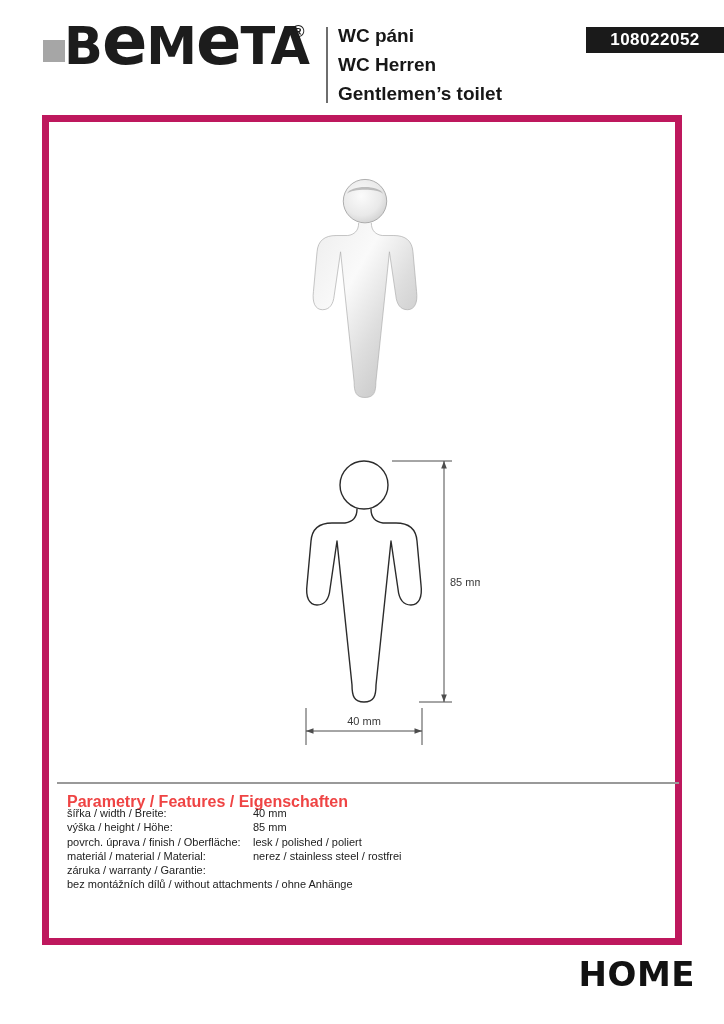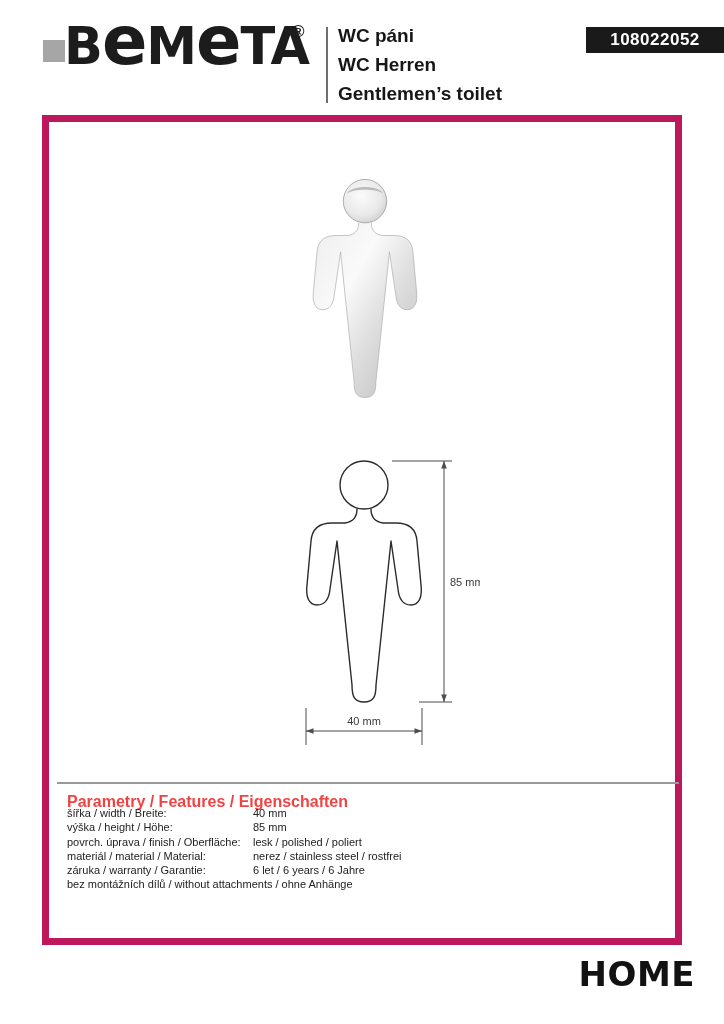--- a/index.html
+++ b/index.html
@@ -127,21 +127,20 @@
       <div class="params-row">
         <span class="lbl">povrch. úprava / finish / Oberfläche:</span>
         <span class="val">lesk / polished / poliert</span>
       </div>
       <div class="params-row">
         <span class="lbl">materiál / material / Material:</span>
         <span class="val">nerez / stainless steel / rostfrei</span>
       </div>
       <div class="params-row">
         <span class="lbl">záruka / warranty / Garantie:</span>
-        <span class="val">6 let / 6 years / 6 Jahre</span>
       </div>
       <div class="params-note">bez montážních dílů / without attachments / ohne Anhänge</div>
     </div>
 
   </main>
 
   <footer>
     <div class="home-mark">HOME</div>
   </footer>
 

